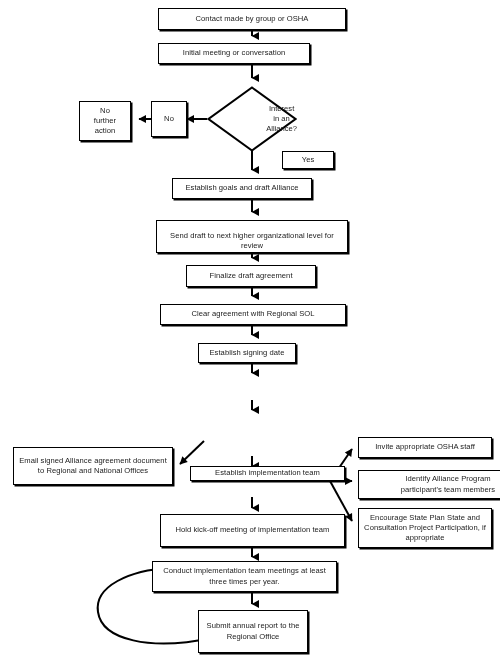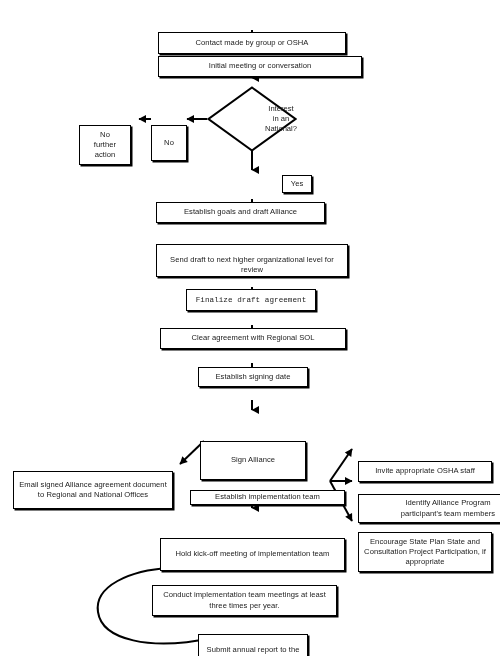--- a/index.html
+++ b/index.html
@@ -34,21 +34,20 @@
     display: flex;
     align-items: center;
     justify-content: center;
     text-align: center;
     font-size: 7.6px;
     line-height: 1.32;
     color: #1a1a1a;
     letter-spacing: 0.05px;
     padding: 1px 3px;
     z-index: 3;
-    margin-top: 24px;
   }
   .node-label {
     display: block;
     width: 100%;
   }
   .decision {
     position: absolute;
     width: 90px;
     height: 66px;
     z-index: 3;
@@ -124,77 +123,74 @@
 
     <g stroke="#000000" fill="none" stroke-width="2">
       <path d="M 212,638 C 150,651 102,640 98,612 C 94,586 130,570 170,568" marker-end="url(#arrowGeneric)"></path>
     </g>
   </svg>
 
   <div class="node" style="left:158px; top:8px; width:188px; height:22px;">
     <span class="node-label">Contact made by group or OSHA</span>
   </div>
 
-  <div class="node" style="left:158px; top:32px; width:204px; height:21px;">
+  <div class="node" style="left:158px; top:43px; width:152px; height:21px;">
     <span class="node-label">Initial meeting or conversation</span>
   </div>
 
   <div class="decision" style="left:207px; top:86px;">
     <svg class="decision-shape" width="90" height="66" viewBox="0 0 90 66">
       <polygon points="45,1.5 88.5,33 45,64.5 1.5,33" fill="#ffffff" stroke="#000000" stroke-width="2"></polygon>
     </svg>
     <div class="decision-text">
       <span>
         <span>Interest</span><br>
         <span>in an</span><br>
-        <span>National?</span>
+        <span>Alliance?</span>
       </span>
     </div>
   </div>
 
   <div class="node" style="left:151px; top:101px; width:36px; height:36px;">
     <span class="node-label">No</span>
   </div>
 
   <div class="node" style="left:79px; top:101px; width:52px; height:40px;">
     <span class="node-label">
       <span>No</span><br>
       <span>further</span><br>
       <span>action</span>
     </span>
   </div>
 
-  <div class="node" style="left:282px; top:151px; width:30px; height:18px;align-items:center;">
+  <div class="node" style="left:282px; top:151px; width:52px; height:18px;align-items:center;">
     <span class="node-label">Yes</span>
   </div>
 
-  <div class="node" style="left:156px; top:178px; width:169px; height:21px;text-align:center;">
+  <div class="node" style="left:172px; top:178px; width:140px; height:21px;text-align:center;">
     <span class="node-label">Establish goals and draft Alliance</span>
   </div>
 
   <div class="node" style="left:156px; top:220px; width:192px; height:33px;align-items:flex-end;">
     <span class="node-label">Send draft to next higher organizational level for review</span>
   </div>
 
-  <div class="node" style="left:186px; top:265px; width:130px; height:22px;font-family:Liberation Mono, monospace;">
+  <div class="node" style="left:186px; top:265px; width:130px; height:22px;">
     <span class="node-label">Finalize draft agreement</span>
   </div>
 
   <div class="node" style="left:160px; top:304px; width:186px; height:21px;">
     <span class="node-label">Clear agreement with Regional SOL</span>
   </div>
 
-  <div class="node" style="left:198px; top:343px; width:110px; height:20px;">
+  <div class="node" style="left:198px; top:343px; width:98px; height:20px;">
     <span class="node-label">Establish signing date</span>
   </div>
 
 
-  <div class="node" style="left:200px; top:417px; width:106px; height:39px;">
-    <span class="node-label">Sign Alliance</span>
-  </div>
 
   <div class="node" style="left:13px; top:447px; width:160px; height:38px;">
     <span class="node-label">Email signed Alliance agreement document to Regional and National Offices</span>
   </div>
 
   <div class="node" style="left:190px; top:466px; width:155px; height:15px;">
     <span class="node-label">Establish implementation team</span>
   </div>
 
   <div class="node" style="left:358px; top:437px; width:134px; height:21px;">

